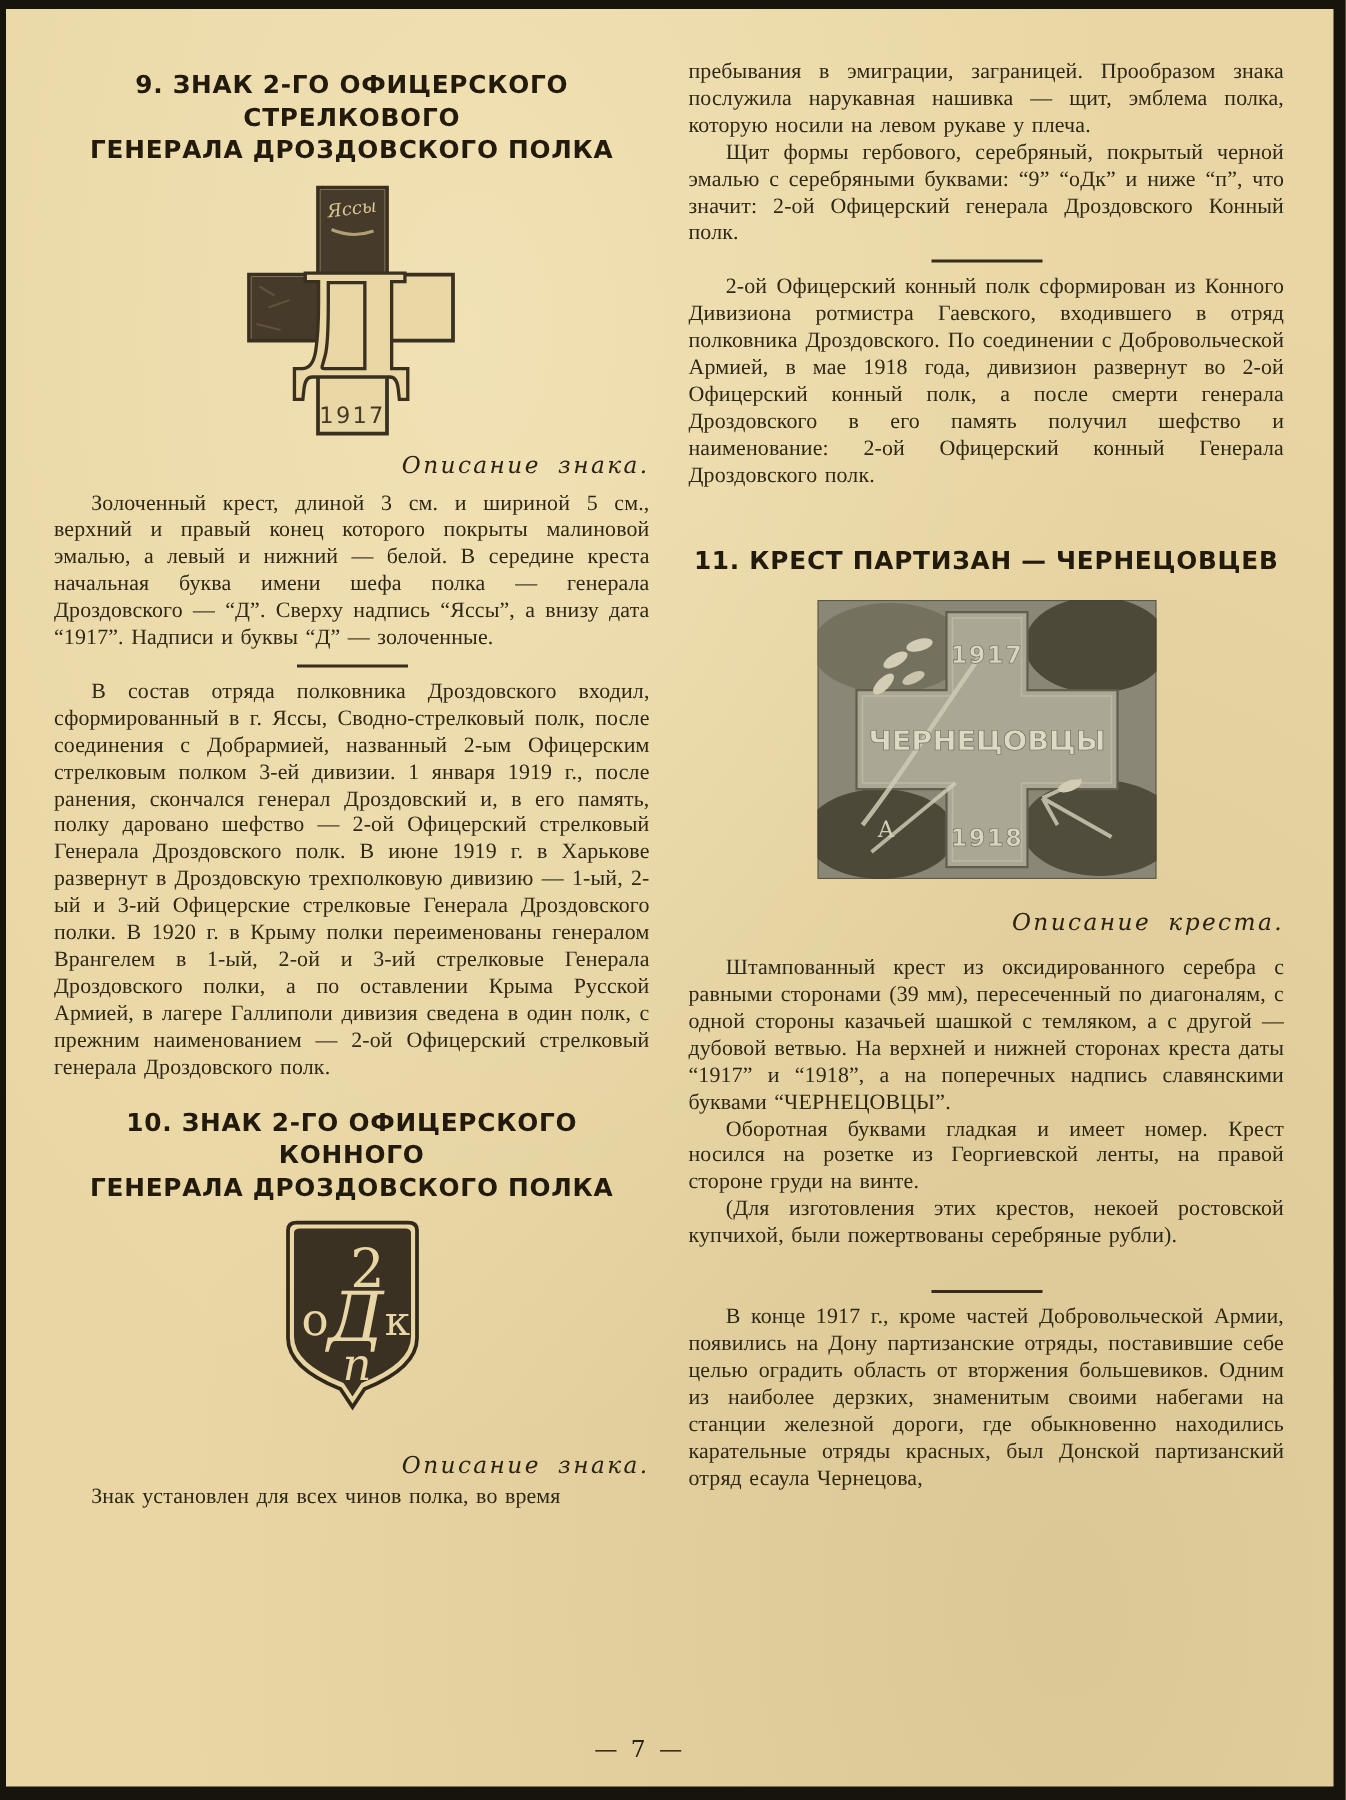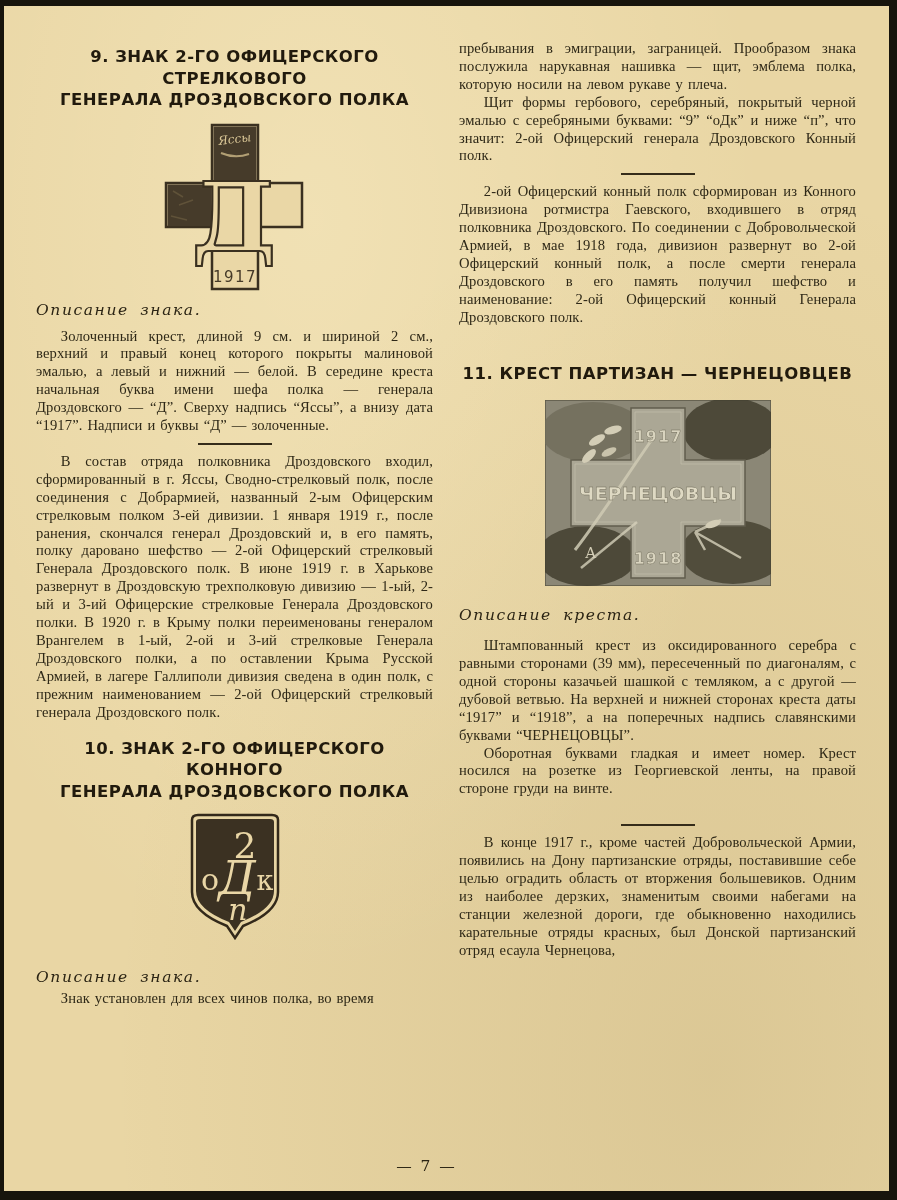--- a/index.html
+++ b/index.html
@@ -14,21 +14,21 @@
     border-bottom:9px solid #17140c;
     border-left:4px solid #17140c;
     overflow:hidden;
     font-family:"DejaVu Serif", serif;
     color:#2e2817;
   }
   .cols{display:flex;gap:26px;padding:34px 26px 0 32px;}
   .col{width:397px;}
   .h{font:bold 16.5px/21.5px "DejaVu Sans", sans-serif;text-align:center;
      letter-spacing:.5px;color:#211a0d;margin:0;}
-  .caption{font:italic 15.5px/19px "DejaVu Serif", serif;text-align:left;
+  .caption{font:italic 15.5px/19px "DejaVu Serif", serif;text-align:right;
      letter-spacing:1.6px;word-spacing:5px;color:#2b2414;}
   .p{font-size:14.6px;line-height:17.9px;text-align:justify;margin:0;
      text-indent:1.7em;letter-spacing:.1px;word-spacing:1.2px;color:#2e2817;font-family:Liberation Serif, serif;}
   .p.noindent{text-indent:0;}
   .rule{width:74px;height:2px;background:#352c1a;margin:8px auto;}
   .fig{display:flex;justify-content:center;}
   .pagenum{position:absolute;left:0;right:40px;bottom:16px;text-align:center;
      font:15.5px "DejaVu Serif", serif;letter-spacing:2px;color:#2a2312;}
   .mt6{margin-top:6px}.mt10{margin-top:10px}.mt16{margin-top:16px}
   .mt22{margin-top:22px}.mt26{margin-top:26px}.mb8{margin-bottom:8px}
@@ -53,21 +53,21 @@
           <rect x="22.5" y="63.5" width="44" height="41.5" fill="#463b2a"></rect>
           <path d="M28 70 l10 6 M34 84 l14 -5 M26 95 l16 4" stroke="#6b5c40" stroke-width="1.5" fill="none" opacity=".7"></path>
           <text x="90" y="22" text-anchor="middle" transform="rotate(-7 90 22)" font-family="DejaVu Serif, serif" font-style="italic" font-size="12" fill="#d9c696">Яссы</text>
           <path d="M76 32 q14 6 28 1" stroke="#cdb987" stroke-width="2" fill="none" opacity=".8"></path>
           <text x="89" y="130" text-anchor="middle" font-family="DejaVu Serif, serif" font-weight="bold" font-size="95" fill="#ead7a6" stroke="#3a3020" stroke-width="2.2">Д</text>
           <text x="90" y="161" text-anchor="middle" font-family="DejaVu Sans, sans-serif" font-size="15" letter-spacing="1.5" fill="#453a28">1917</text>
         </svg>
       </div>
 
       <div class="caption mb8">Описание знака.</div>
-      <p class="p">Золоченный крест, длиной 9 см. и шириной 2 см., верхний и правый конец которого покрыты малиновой эмалью, а левый и нижний — белой. В середине креста начальная буква имени шефа полка — генерала Дроздовского — “Д”. Сверху надпись “Яссы”, а внизу дата “1917”. Надписи и буквы “Д” — золоченные.</p>
+      <p class="p">Золоченный крест, длиной 3 см. и шириной 5 см., верхний и правый конец которого покрыты малиновой эмалью, а левый и нижний — белой. В середине креста начальная буква имени шефа полка — генерала Дроздовского — “Д”. Сверху надпись “Яссы”, а внизу дата “1917”. Надписи и буквы “Д” — золоченные.</p>
 
       <div class="rule"></div>
 
       <p class="p">В состав отряда полковника Дроздовского входил, сформированный в г. Яссы, Сводно-стрелковый полк, после соединения с Добрармией, названный 2-ым Офицерским стрелковым полком 3-ей дивизии. 1 января 1919 г., после ранения, скончался генерал Дроздовский и, в его память, полку даровано шефство — 2-ой Офицерский стрелковый Генерала Дроздовского полк. В июне 1919 г. в Харькове развернут в Дроздовскую трехполковую дивизию — 1-ый, 2-ый и 3-ий Офицерские стрелковые Генерала Дроздовского полки. В 1920 г. в Крыму полки переименованы генералом Врангелем в 1-ый, 2-ой и 3-ий стрелковые Генерала Дроздовского полки, а по оставлении Крыма Русской Армией, в лагере Галлиполи дивизия сведена в один полк, с прежним наименованием — 2-ой Офицерский стрелковый генерала Дроздовского полк.</p>
 
       <div class="h mt16">
         <span style="display:block">10. ЗНАК 2-ГО ОФИЦЕРСКОГО КОННОГО</span>
         <span style="display:block">ГЕНЕРАЛА ДРОЗДОВСКОГО ПОЛКА</span>
       </div>
 
@@ -120,20 +120,21 @@
           <text x="113" y="42" text-anchor="middle" font-family="DejaVu Sans, sans-serif" font-weight="bold" font-size="16" letter-spacing="1" fill="#d9d4bf" stroke="#6d6957" stroke-width=".4">1917</text>
           <text x="113" y="100" text-anchor="middle" font-family="DejaVu Sans, sans-serif" font-weight="bold" font-size="18" fill="#ded9c3" stroke="#6d6957" stroke-width=".4" textLength="158" lengthAdjust="spacingAndGlyphs">ЧЕРНЕЦОВЦЫ</text>
           <text x="113" y="164" text-anchor="middle" font-family="DejaVu Sans, sans-serif" font-weight="bold" font-size="16" letter-spacing="1" fill="#d9d4bf" stroke="#6d6957" stroke-width=".4">1918</text>
         </svg>
       </div>
 
       <div class="caption" style="margin:20px 0 12px">Описание креста.</div>
 
       <p class="p">Штампованный крест из оксидированного серебра с равными сторонами (39 мм), пересеченный по диагоналям, с одной стороны казачьей шашкой с темляком, а с другой — дубовой ветвью. На верхней и нижней сторонах креста даты “1917” и “1918”, а на поперечных надпись славянскими буквами “ЧЕРНЕЦОВЦЫ”.</p>
       <p class="p">Оборотная буквами гладкая и имеет номер. Крест носился на розетке из Георгиевской ленты, на правой стороне груди на винте.</p>
+      <p class="p">(Для изготовления этих крестов, некоей ростовской купчихой, были пожертвованы серебряные рубли).</p>
 
       <div class="rule mt22" style="margin-top:26px"></div>
 
       <p class="p mt6">В конце 1917 г., кроме частей Добровольческой Армии, появились на Дону партизанские отряды, поставившие себе целью оградить область от вторжения большевиков. Одним из наиболее дерзких, знаменитым своими набегами на станции железной дороги, где обыкновенно находились карательные отряды красных, был Донской партизанский отряд есаула Чернецова,</p>
     </div>
   </div>
 
   <div class="pagenum">— 7 —</div>
 </div>
 

